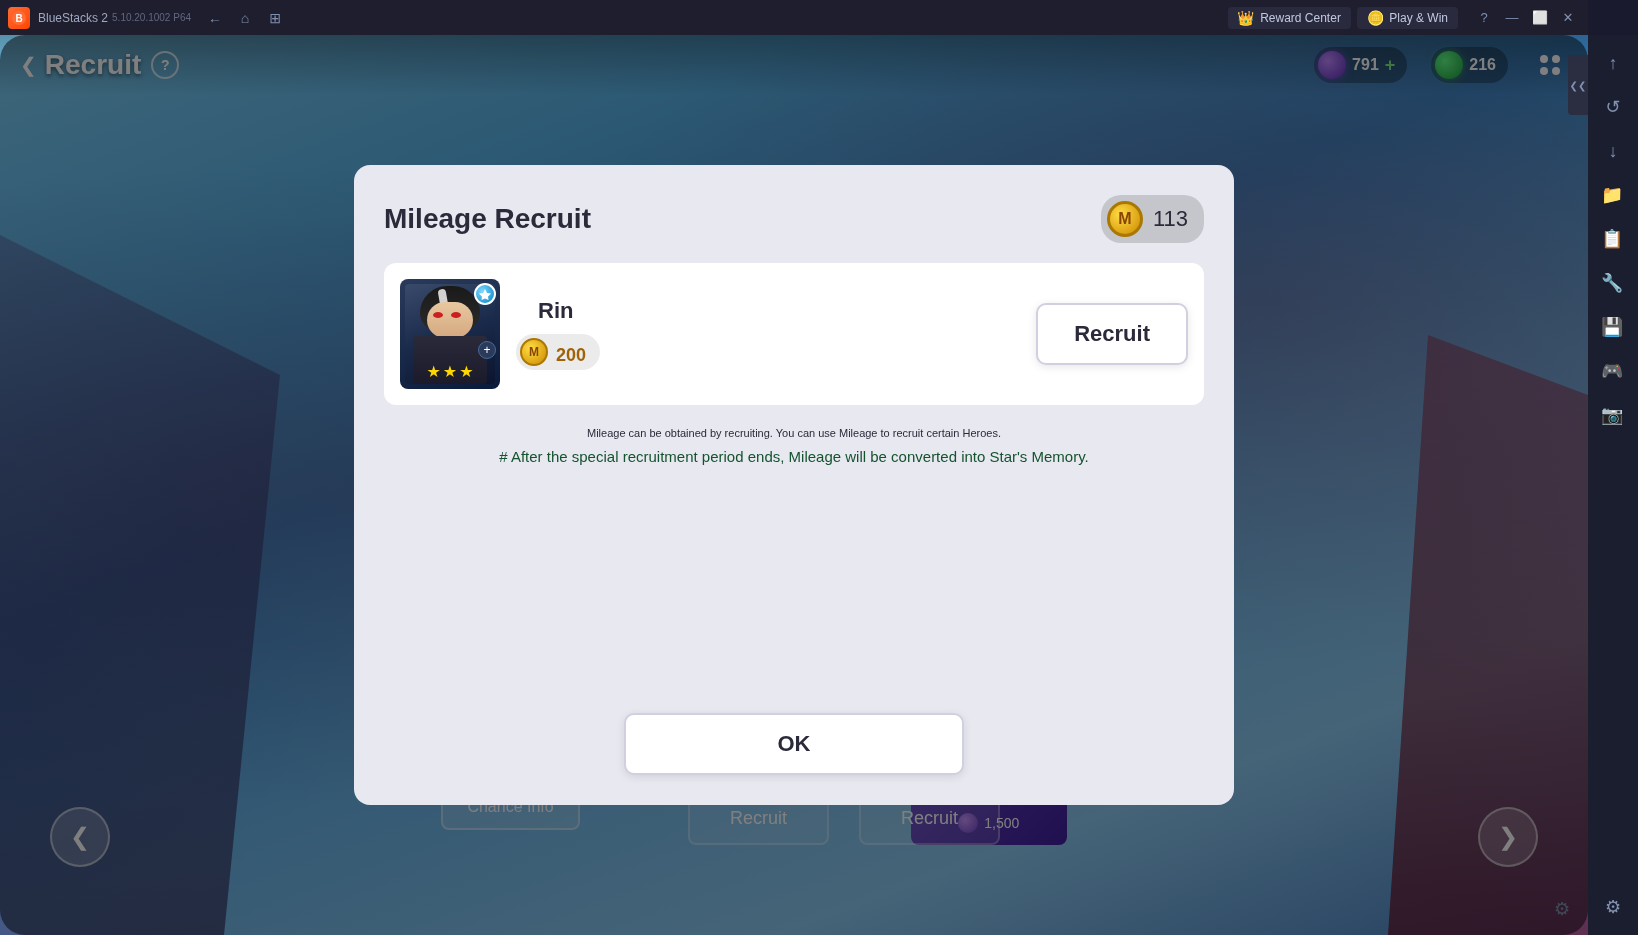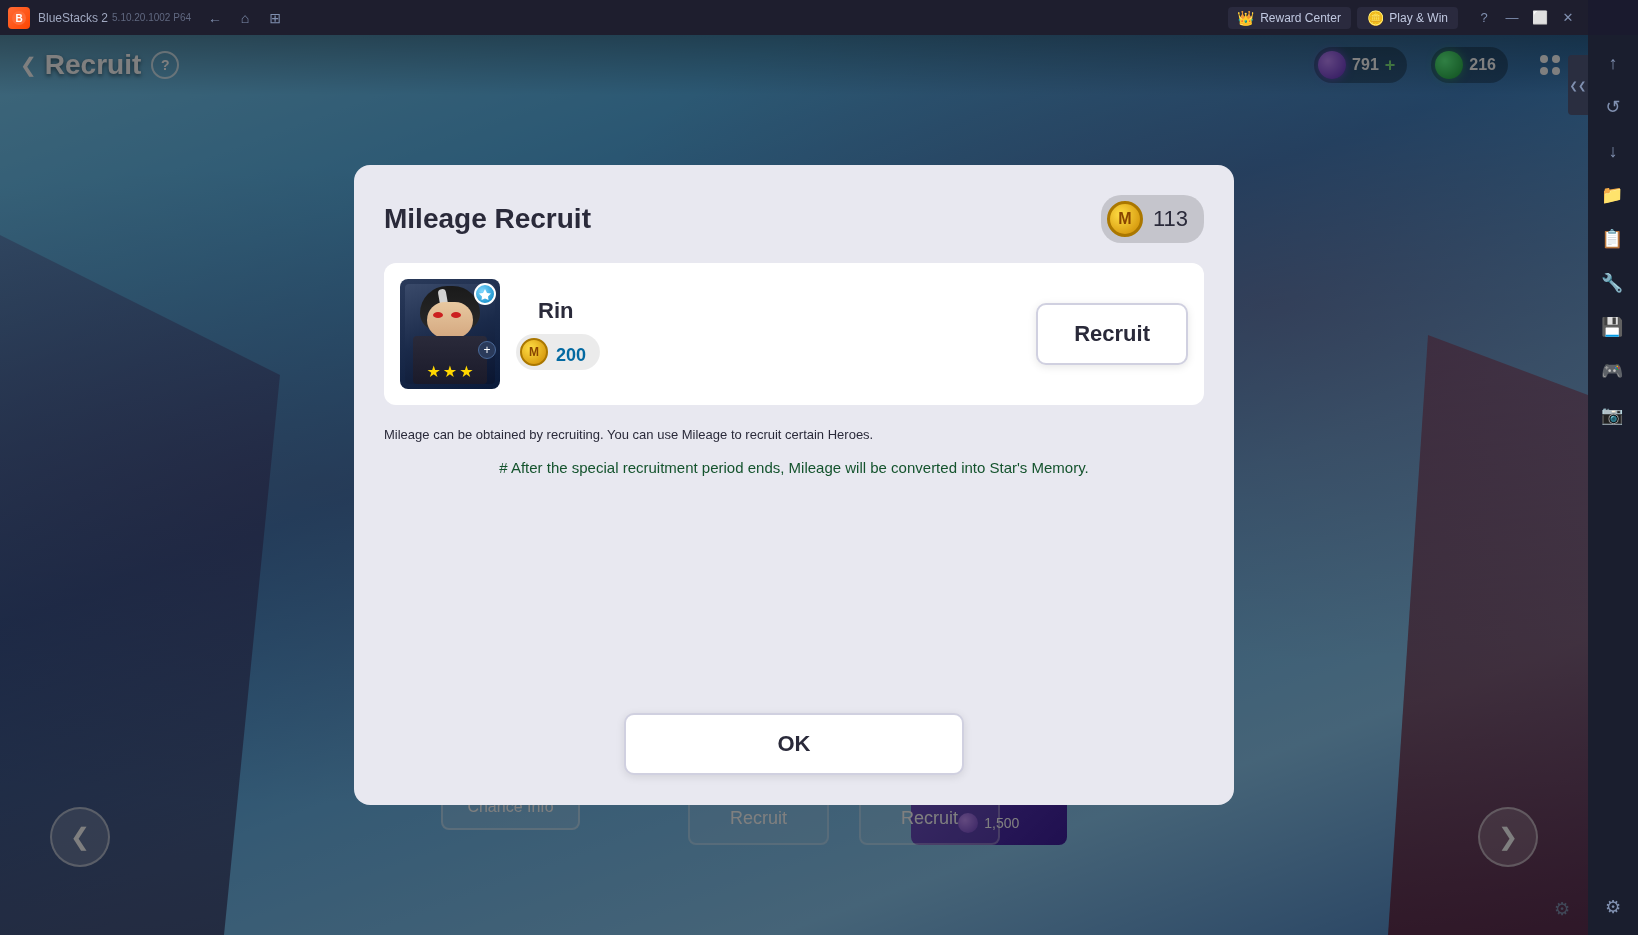--- a/index.html
+++ b/index.html
@@ -398,20 +398,21 @@
 
     
     .modal-overlay {
       position: absolute;
       inset: 35px 50px 0 0;
       background: rgba(0,0,0,0.5);
       display: flex;
       align-items: center;
       justify-content: center;
       z-index: 50;
+      border-radius: 25px;
     }
 
     
     .modal {
       background: #e8e8f0;
       border-radius: 16px;
       padding: 30px;
       width: 880px;
       min-height: 640px;
       position: relative;
@@ -567,21 +568,21 @@
       align-items: center;
       justify-content: center;
       font-size: 12px;
       color: #884400;
       font-weight: bold;
     }
 
     .cost-amount {
       font-size: 18px;
       font-weight: bold;
-      color: #0369a1;
+      color: #a16207;
       margin-top: 7px;
     }
 
     .recruit-btn {
       background: white;
       border: 2px solid #d0d0e0;
       border-radius: 10px;
       padding: 16px 36px;
       font-size: 22px;
       font-weight: bold;
@@ -590,24 +591,24 @@
       margin-left: auto;
       box-shadow: 0 2px 8px rgba(0,0,0,0.1);
     }
 
     
     .info-area {
       flex: 1;
     }
 
     .info-text {
-      font-size: 13px;
+      font-size: 11px;
       color: #2a2a3a;
-      text-align: left;
-      margin-bottom: 12px;
+      text-align: center;
+      margin-bottom: 4px;
       line-height: 1.5;
     }
 
     .info-text-blue {
       font-size: 15px;
       color: #14532d;
       text-align: center;
       margin-bottom: 24px;
       line-height: 1.5;
     }

